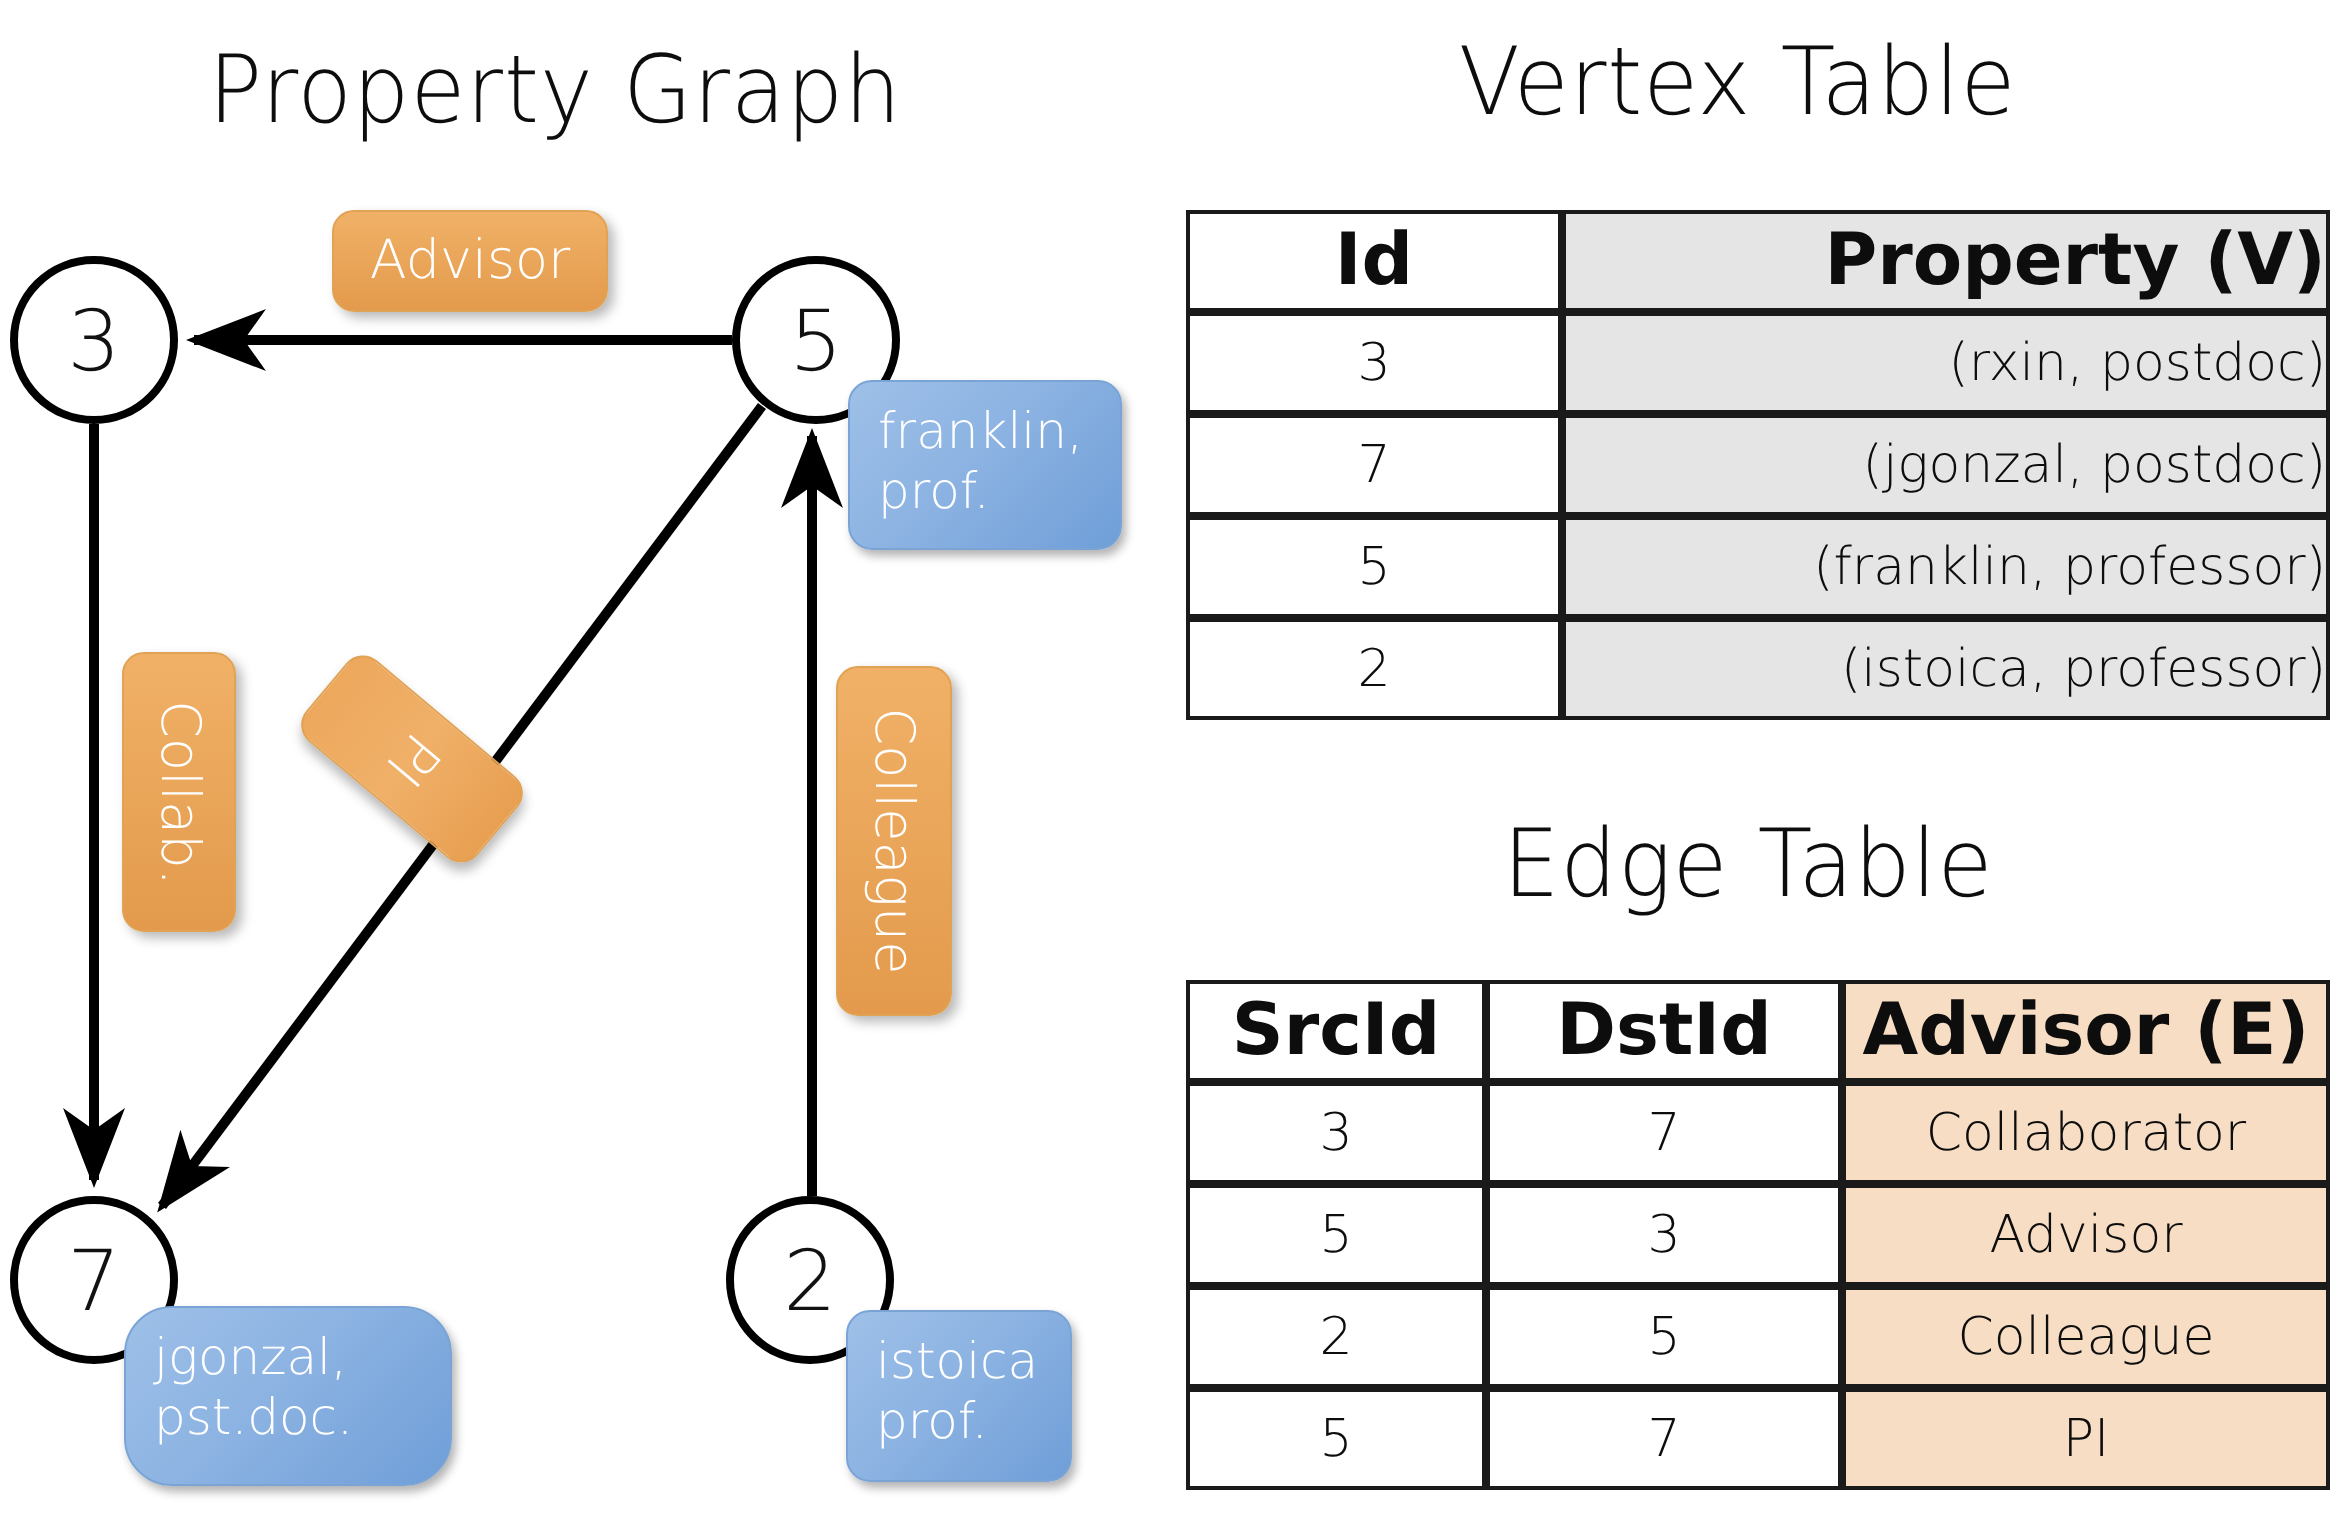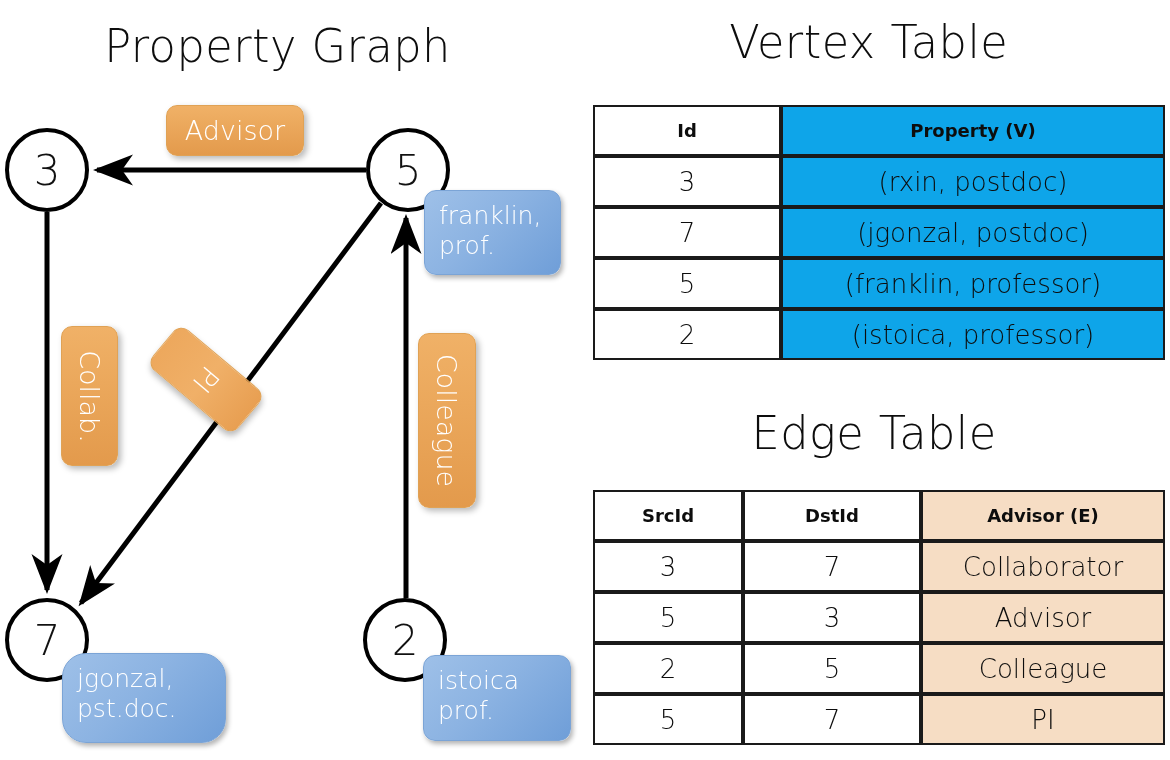--- a/index.html
+++ b/index.html
@@ -88,24 +88,24 @@
   table.grid td,table.grid th{
     border:2px solid #1a1a1a;
     text-align:center;
     font-weight:300;
     font-size:26px;
     color:#0d0d0d;
     padding:0;
     height:47px;
     background:#ffffff;
   }
-  table.grid th{font-weight:bold;font-size:18px;}
+  table.grid th{font-weight:bold;font-size:36px;}
 
   #vertex-table{left:593px;top:105px;width:572px;}
-  #vertex-table .prop{background:#0ea5e9;}
+  #vertex-table .prop{background:#e5e5e5;text-align:right;}
   #vertex-table col.c-id{width:188px;}
   #vertex-table col.c-prop{width:384px;}
 
   #edge-table{left:593px;top:490px;width:572px;}
   #edge-table .prop{background:#f6ddc4;}
   #edge-table col.c-src{width:150px;}
   #edge-table col.c-dst{width:178px;}
   #edge-table col.c-prop{width:244px;}
 </style>
 </head>
@@ -133,21 +133,21 @@
 
   <div class="node" style="left:5px;top:128px;">3</div>
   <div class="node" style="left:366px;top:128px;">5</div>
   <div class="node" style="left:5px;top:598px;">7</div>
   <div class="node" style="left:363px;top:598px;">2</div>
 
   <div class="vbox" style="left:424px;top:190px;width:137px;height:85px;">franklin,
 prof.</div>
   <div class="vbox" style="left:62px;top:653px;width:164px;height:90px;border-radius:24px;">jgonzal,
 pst.doc.</div>
-  <div class="vbox" style="left:423px;top:655px;width:148px;height:86px;">istoica
+  <div class="vbox" style="left:423px;top:655px;width:113px;height:86px;">istoica
 prof.</div>
 
   <div class="ebox" style="left:166px;top:105px;width:138px;height:51px;">
     <span>Advisor</span>
   </div>
 
   <div class="ebox vert" style="left:61px;top:326px;width:57px;height:140px;">
     <span>Collab.</span>
   </div>
 

